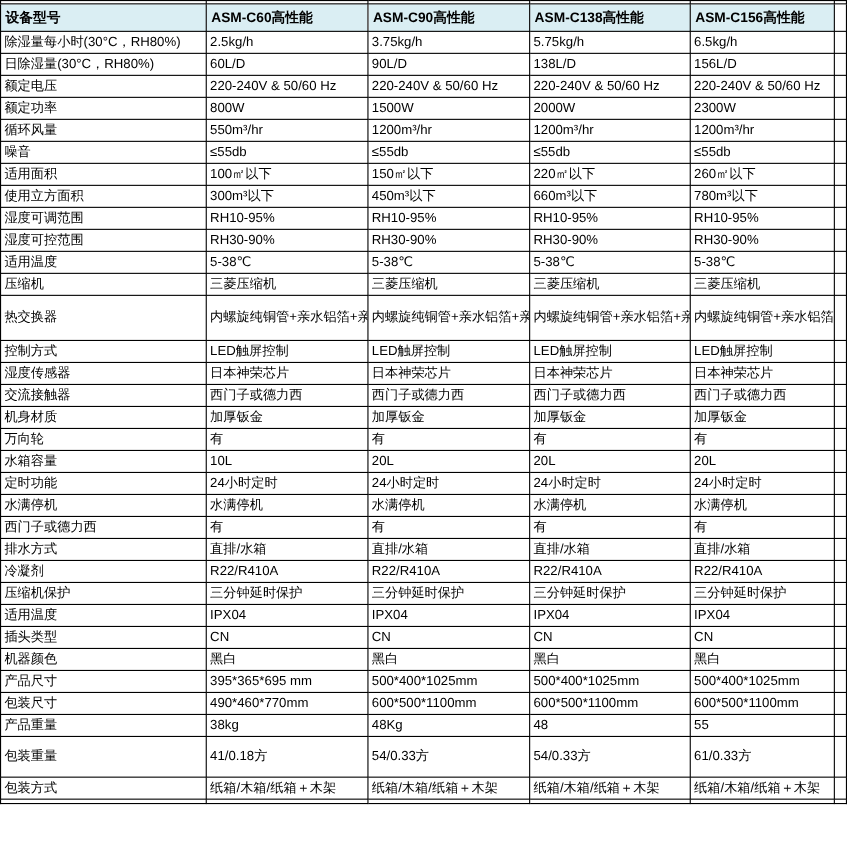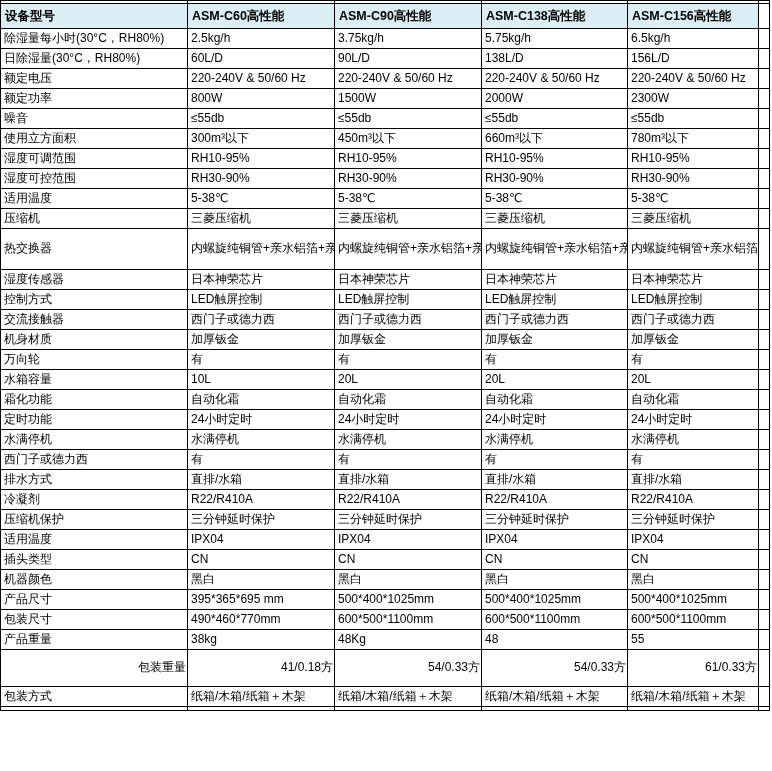--- a/index.html
+++ b/index.html
@@ -17,21 +17,21 @@
     vertical-align:middle;
     white-space:nowrap;overflow:hidden;
     line-height:1.15;
     background:#ffffff;
   }
   tr.r-filler{height:3px;}
   tr.r-filler-b{height:4px;}
   tr.r-head{height:25px;}
   tr.r-norm{height:20px;}
   tr.r-tall-a{height:41px;}
-  tr.r-tall-b{height:37px;text-align:right;}
+  tr.r-tall-b{height:37px;}
   tr.r-head td.hcell{background:#daeef3;font-weight:700;font-size:12.5px;padding-left:4px;}
   td.lbl{font-weight:400;padding-left:6px;}
   td.sliver{background:#ffffff;}
   td.vtop{vertical-align:top;padding-top:2px;}
   td.vbottom{vertical-align:bottom;padding-bottom:1px;border-radius:18px;}
   td.wrap{white-space:normal;line-height:17px;}
 </style>
 </head>
 <body>
 
@@ -88,25 +88,41 @@
         </tr>
         <tr class="r-norm">
           <td class="lbl">额定功率</td>
           <td>800W</td>
           <td>1500W</td>
           <td>2000W</td>
           <td>2300W</td>
           <td class="sliver"></td>
         </tr>
         <tr class="r-norm">
+          <td class="lbl">循环风量</td>
+          <td>550m³/hr</td>
+          <td>1200m³/hr</td>
+          <td>1200m³/hr</td>
+          <td>1200m³/hr</td>
+          <td class="sliver"></td>
+        </tr>
+        <tr class="r-norm">
           <td class="lbl">噪音</td>
           <td>≤55db</td>
           <td>≤55db</td>
           <td>≤55db</td>
           <td>≤55db</td>
+          <td class="sliver"></td>
+        </tr>
+        <tr class="r-norm">
+          <td class="lbl">适用面积</td>
+          <td>100㎡以下</td>
+          <td>150㎡以下</td>
+          <td>220㎡以下</td>
+          <td>260㎡以下</td>
           <td class="sliver"></td>
         </tr>
         <tr class="r-norm">
           <td class="lbl">使用立方面积</td>
           <td>300m³以下</td>
           <td>450m³以下</td>
           <td>660m³以下</td>
           <td>780m³以下</td>
           <td class="sliver"></td>
         </tr>
@@ -144,36 +160,36 @@
         </tr>
         <tr class="r-tall-a">
           <td class="lbl vbottom">热交换器</td>
           <td class="wrap">内螺旋纯铜管+亲水铝箔+亲水膜</td>
           <td class="wrap">内螺旋纯铜管+亲水铝箔+亲水膜</td>
           <td class="wrap">内螺旋纯铜管+亲水铝箔+亲水膜</td>
           <td class="wrap">内螺旋纯铜管+亲水铝箔+亲水膜</td>
           <td class="sliver"></td>
         </tr>
         <tr class="r-norm">
+          <td class="lbl">控制方式</td>
+          <td>LED触屏控制</td>
+          <td>LED触屏控制</td>
+          <td>LED触屏控制</td>
+          <td>LED触屏控制</td>
+          <td class="sliver"></td>
+        </tr>
+        <tr class="r-norm">
           <td class="lbl">湿度传感器</td>
           <td>日本神荣芯片</td>
           <td>日本神荣芯片</td>
           <td>日本神荣芯片</td>
           <td>日本神荣芯片</td>
           <td class="sliver"></td>
         </tr>
         <tr class="r-norm">
-          <td class="lbl">控制方式</td>
-          <td>LED触屏控制</td>
-          <td>LED触屏控制</td>
-          <td>LED触屏控制</td>
-          <td>LED触屏控制</td>
-          <td class="sliver"></td>
-        </tr>
-        <tr class="r-norm">
           <td class="lbl">交流接触器</td>
           <td>西门子或德力西</td>
           <td>西门子或德力西</td>
           <td>西门子或德力西</td>
           <td>西门子或德力西</td>
           <td class="sliver"></td>
         </tr>
         <tr class="r-norm">
           <td class="lbl">机身材质</td>
           <td>加厚钣金</td>
@@ -189,28 +205,20 @@
           <td>有</td>
           <td>有</td>
           <td class="sliver"></td>
         </tr>
         <tr class="r-norm">
           <td class="lbl">水箱容量</td>
           <td>10L</td>
           <td>20L</td>
           <td>20L</td>
           <td>20L</td>
-          <td class="sliver"></td>
-        </tr>
-        <tr class="r-norm">
-          <td class="lbl">霜化功能</td>
-          <td>自动化霜</td>
-          <td>自动化霜</td>
-          <td>自动化霜</td>
-          <td>自动化霜</td>
           <td class="sliver"></td>
         </tr>
         <tr class="r-norm">
           <td class="lbl">定时功能</td>
           <td>24小时定时</td>
           <td>24小时定时</td>
           <td>24小时定时</td>
           <td>24小时定时</td>
           <td class="sliver"></td>
         </tr>

